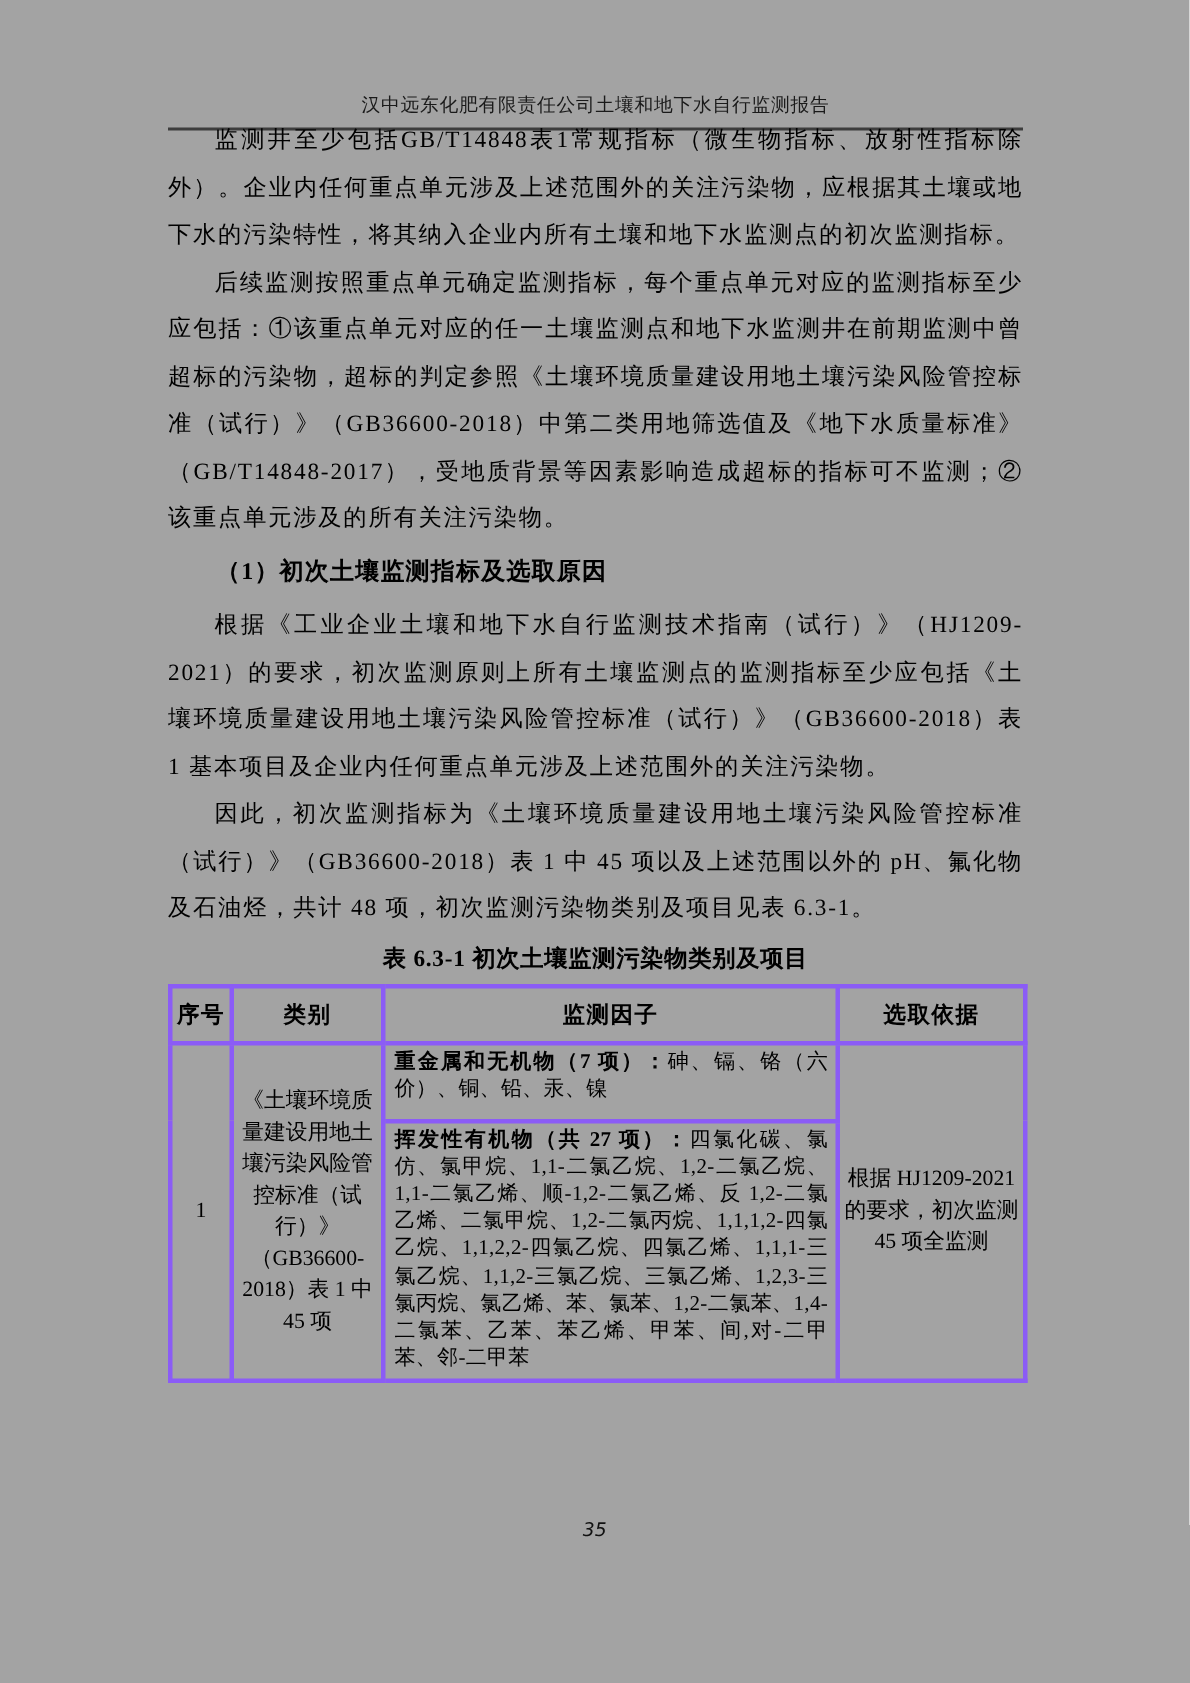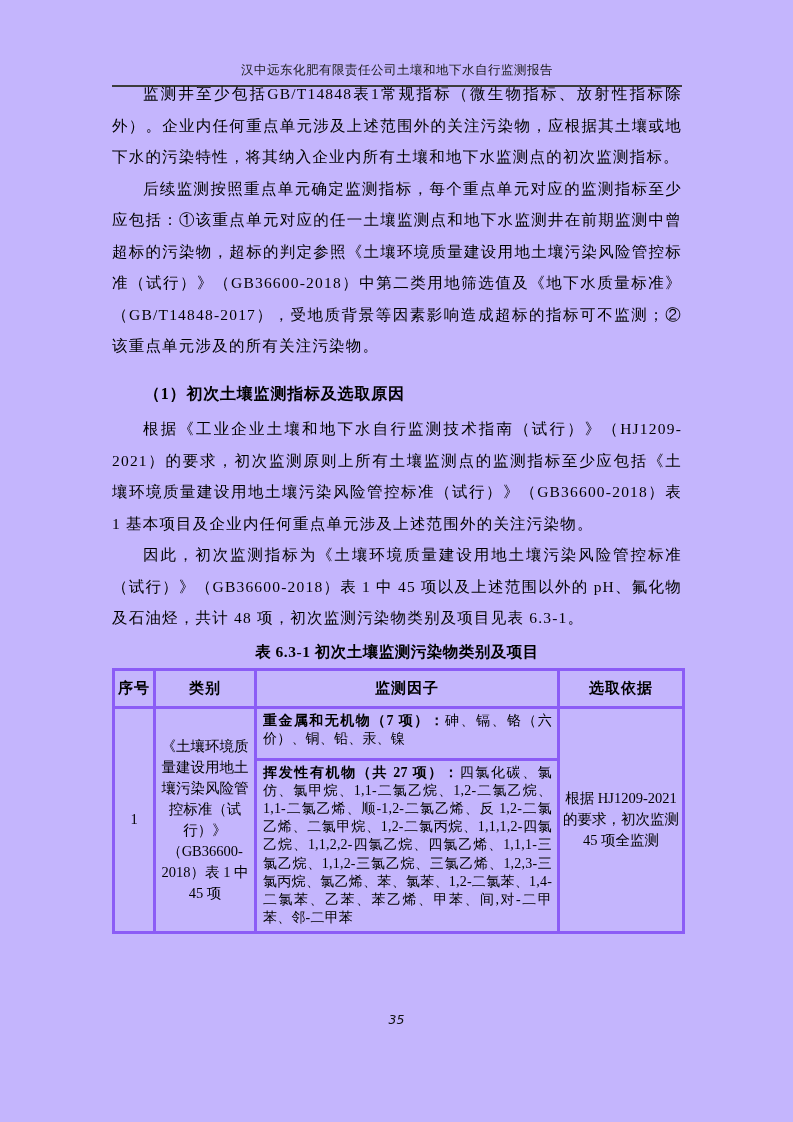--- a/index.html
+++ b/index.html
@@ -1,20 +1,20 @@
 <!DOCTYPE html>
 <html><head>
 <meta charset="utf-8">
 <style>
   html, body { margin: 0; padding: 0; background: #ffffff; }
   .page {
     position: relative;
     width: 793px;
     height: 1122px;
-    background: #c4b5fd;
+    background: #a3a3a3;
     color: #000000;
     font-family: "Liberation Serif", "DejaVu Serif", serif;
     overflow: hidden;
   }
   .header {
     position: absolute;
     top: 62px;
     left: 112px;
     width: 570px;
     text-align: center;
@@ -120,21 +120,21 @@
     <span>汉中远东化肥有限责任公司土壤和地下水自行监测报告</span>
   </div>
 
   <div class="content">
     <p class="para">监测井至少包括GB/T14848表1常规指标（微生物指标、放射性指标除外）。企业内任何重点单元涉及上述范围外的关注污染物，应根据其土壤或地下水的污染特性，将其纳入企业内所有土壤和地下水监测点的初次监测指标。</p>
 
 
     <p class="para">后续监测按照重点单元确定监测指标，每个重点单元对应的监测指标至少应包括：①该重点单元对应的任一土壤监测点和地下水监测井在前期监测中曾超标的污染物，超标的判定参照《土壤环境质量建设用地土壤污染风险管控标准（试行）》（GB36600-2018）中第二类用地筛选值及《地下水质量标准》（GB/T14848-2017），受地质背景等因素影响造成超标的指标可不监测；②该重点单元涉及的所有关注污染物。</p>
 
 
-    <p class="subheading" style="margin-top:16px;">（1）初次土壤监测指标及选取原因</p>
+    <p class="subheading" style="margin-top:4px;">（1）初次土壤监测指标及选取原因</p>
 
     <p class="para para-tight">根据《工业企业土壤和地下水自行监测技术指南（试行）》（HJ1209-2021）的要求，初次监测原则上所有土壤监测点的监测指标至少应包括《土壤环境质量建设用地土壤污染风险管控标准（试行）》（GB36600-2018）表 1 基本项目及企业内任何重点单元涉及上述范围外的关注污染物。</p>
 
     <p class="para">因此，初次监测指标为《土壤环境质量建设用地土壤污染风险管控标准（试行）》（GB36600-2018）表 1 中 45 项以及上述范围以外的 pH、氟化物及石油烃，共计 48 项，初次监测污染物类别及项目见表 6.3-1。</p>
 
     <p class="table-caption">表 6.3-1  初次土壤监测污染物类别及项目</p>
 
     <table class="data-table">
       <colgroup>
         <col style="width:41px">

